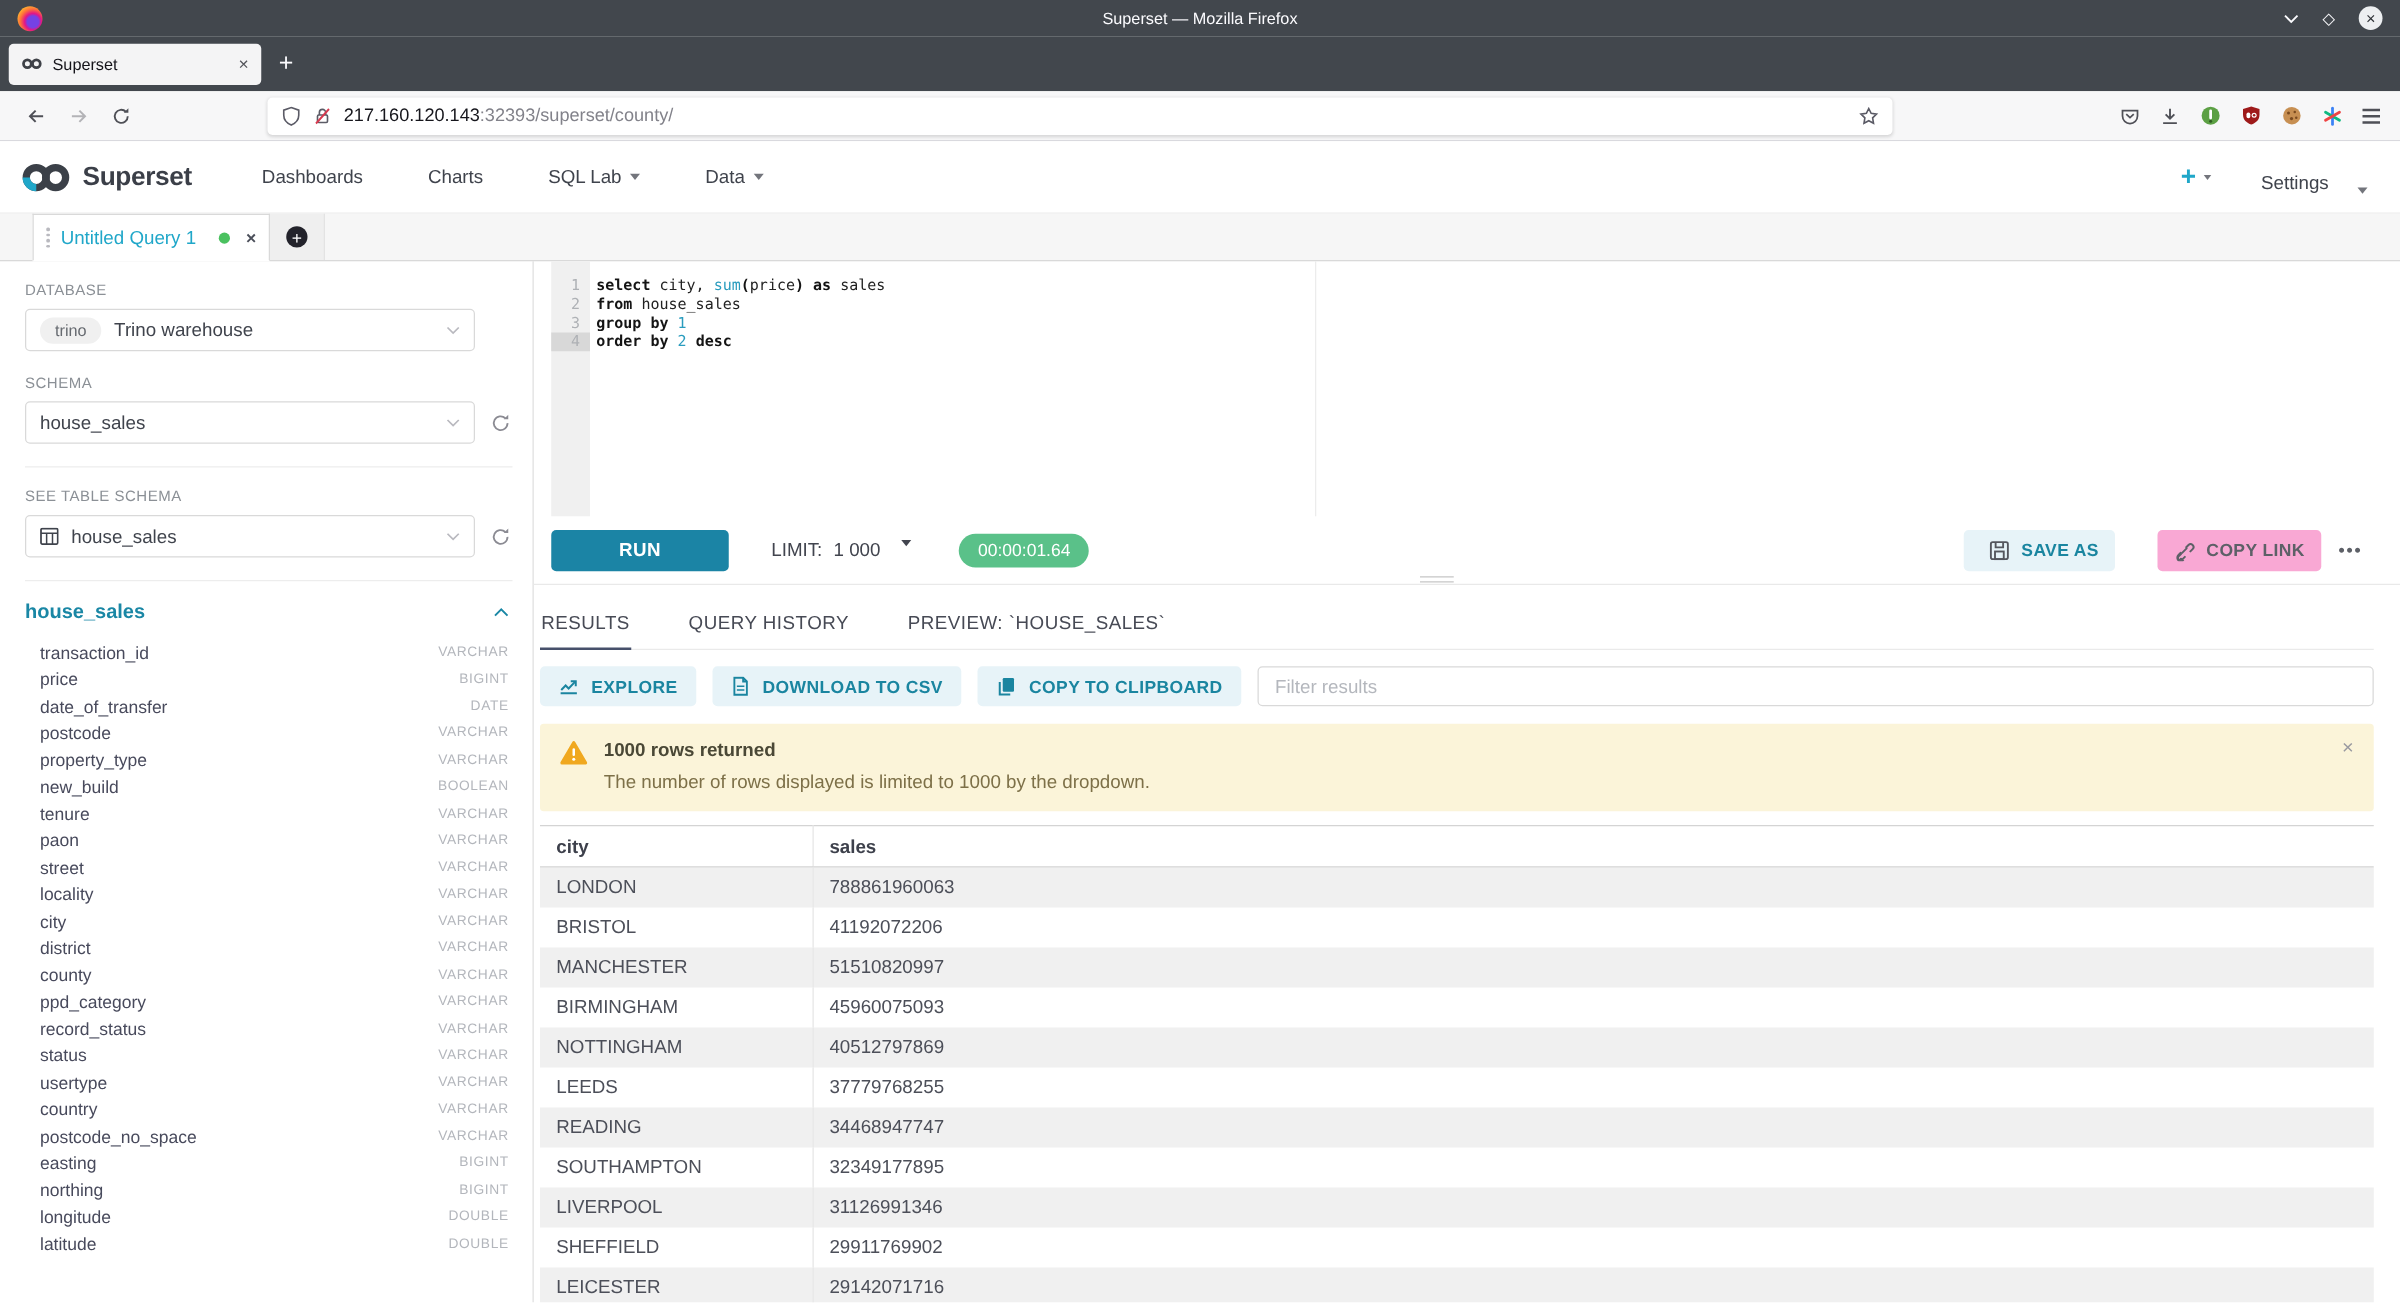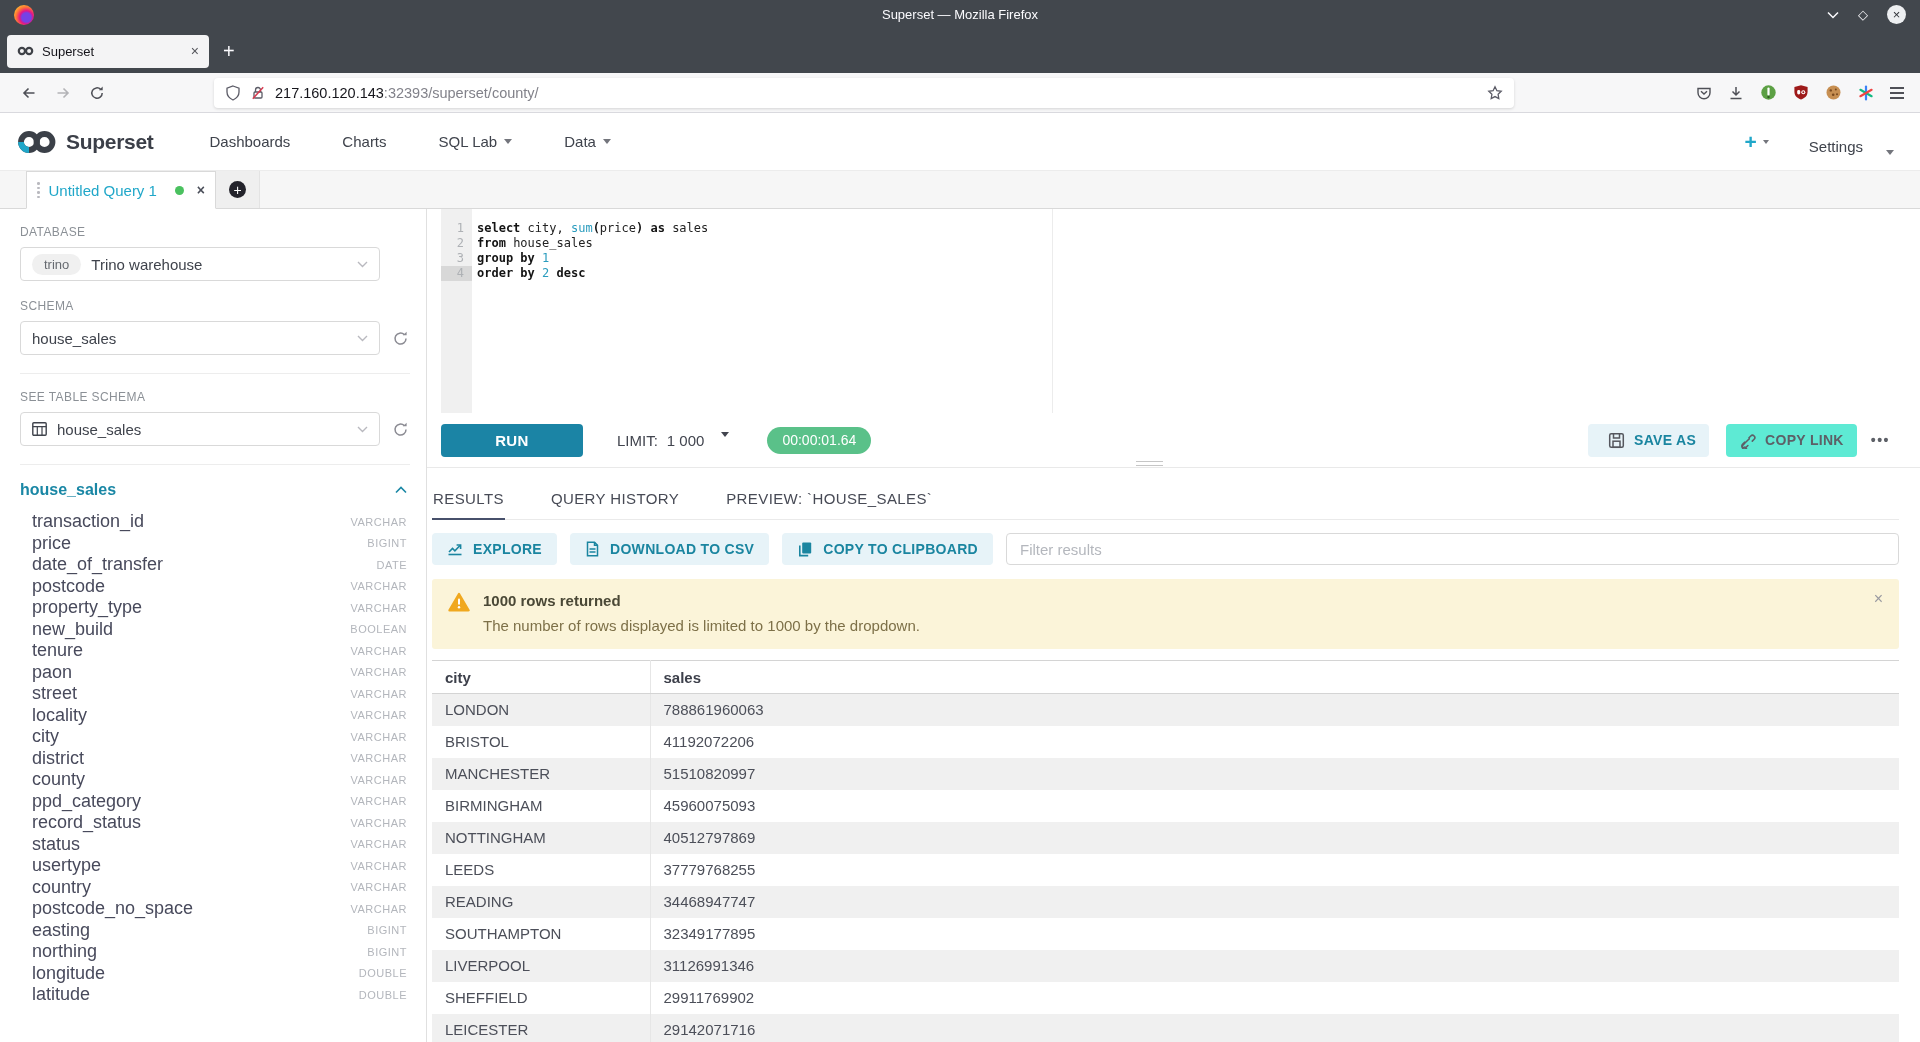--- a/index.html
+++ b/index.html
@@ -71,21 +71,21 @@
   .select-row { display:flex; align-items:center; gap:10px; margin-bottom:18px; }
   .select { flex:1; height:34px; border:1px solid #d9d9d9; border-radius:4px; display:flex; align-items:center; padding:0 11px; gap:10px; background:#fff; }
   .select-text { font-size:15px; color:#3f434c; flex:1; white-space:nowrap; overflow:hidden; }
   .engine-badge { background:#f0f0f0; border-radius:11px; padding:3px 12px; font-size:13px; color:#666a70; }
   .refresh-slot { width:20px; display:flex; justify-content:center; color:#8b8b93; }
   .sb-divider { border-top:1px solid #ededed; margin:2px 0 16px; }
   .table-title-row { display:flex; align-items:center; justify-content:space-between; margin:14px 0 12px; padding-right:3px; }
   .table-title { font-size:16px; font-weight:bold; color:#1a87a5; }
   .col-list { }
   .col-row { height:21.5px; display:flex; align-items:center; justify-content:space-between; padding:0 3px 0 12px; }
-  .col-name { font-size:18px; color:#484a5c; }
+  .col-name { font-size:14px; color:#484a5c; }
   .col-type { font-size:11px; color:#b3b6bc; letter-spacing:.5px; }
 
   
   .editor-pane { flex:1; min-width:0; display:flex; flex-direction:column; }
   .ace { height:204px; display:flex; padding-left:14px; position:relative; }
   .gutter { width:31px; background:#f0f0f0; padding-top:12px; }
   .gutter-num { font-family:"DejaVu Sans Mono",monospace; font-size:12px; line-height:15px; color:#aeb1b5; text-align:right; padding-right:8px; }
   .gutter-num.active { background:#d8d8d8; }
   .code-area { flex:1; padding:12px 0 0 5px; position:relative; }
   .code-line { font-family:"DejaVu Sans Mono",monospace; font-size:12px; line-height:15px; color:#222; white-space:pre; }
@@ -99,21 +99,21 @@
   .limit { margin-left:34px; font-size:15px; color:#42454f; display:flex; align-items:flex-start; }
   .limit-value { margin-left:9px; }
   .limit .caret { margin-left:17px; border-top-color:#42454f; }
   .elapsed { margin-left:38px; height:27px; background:#5ac189; border-radius:14px; color:#fff; font-size:14px;
     padding:0 15px; display:flex; align-items:center; }
   .run-right { margin-left:auto; display:flex; align-items:center; }
   .pill-btn { height:33px; border-radius:4px; padding:0 13px; display:flex; align-items:center; gap:9px; }
   .btn-saveas { background:#e7f3f8;padding-left:20px; }
   .btn-saveas span { color:#1a85a0; font-weight:bold; font-size:14px; letter-spacing:.3px; }
   .btn-saveas svg { color:#55575e; }
-  .btn-copylink { background:#5eead4; margin-left:17px;justify-content:flex-end; }
+  .btn-copylink { background:#f9a8d4; margin-left:34px;justify-content:flex-end; }
   .btn-copylink span { color:#5d6067; font-weight:bold; font-size:14px; letter-spacing:.3px; }
   .btn-copylink svg { color:#5d6067; }
   .more-btn { margin:0 30px 0 14px; color:#5d6067; font-size:14px; letter-spacing:1.5px; font-weight:bold; }
 
   .split { height:8px; border-top:1px solid #e9e9e9; position:relative; }
   .split-handle { position:absolute; top:-7px; left:47.5%; width:27px; height:5px;
     border-top:1.5px solid #c6c6c6; border-bottom:1.5px solid #c6c6c6; background:transparent; }
 
   
   .results { flex:1; min-height:0; display:flex; flex-direction:column; padding:0 21px 0 5px; overflow:hidden; }

